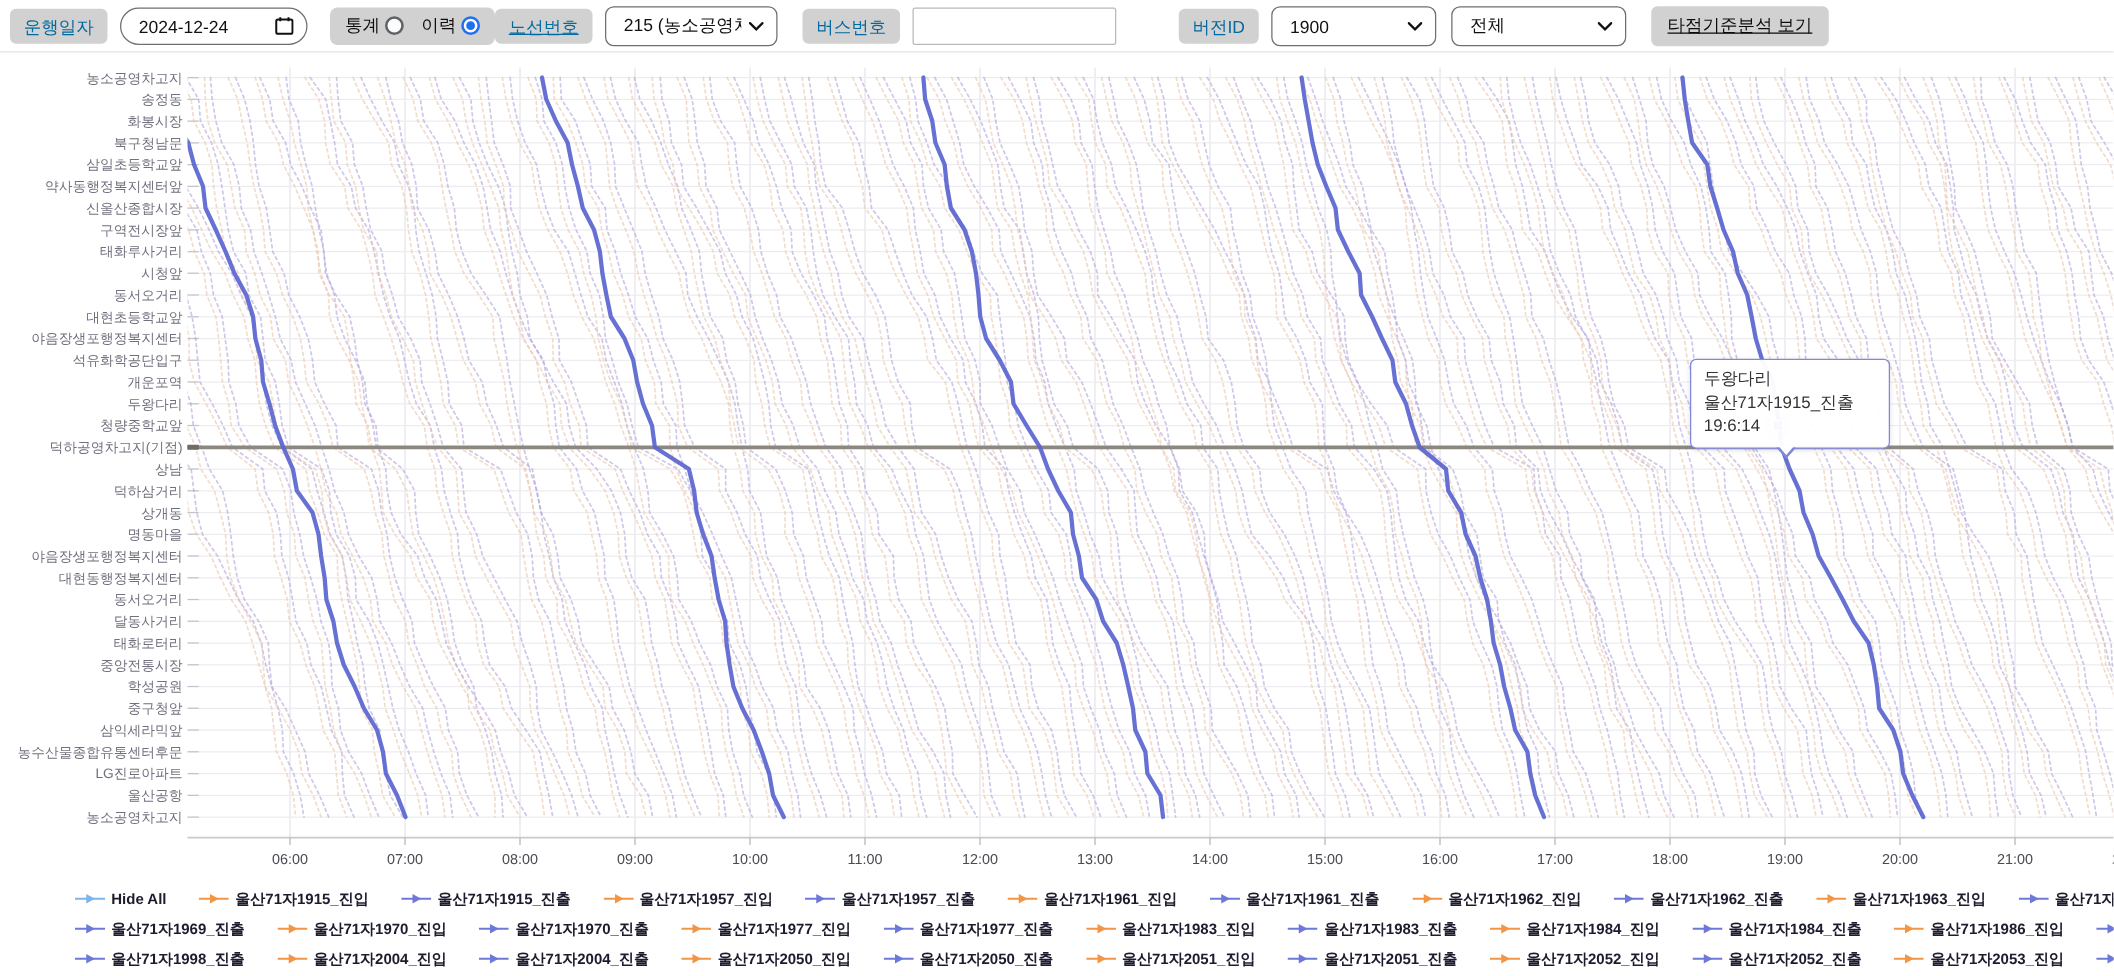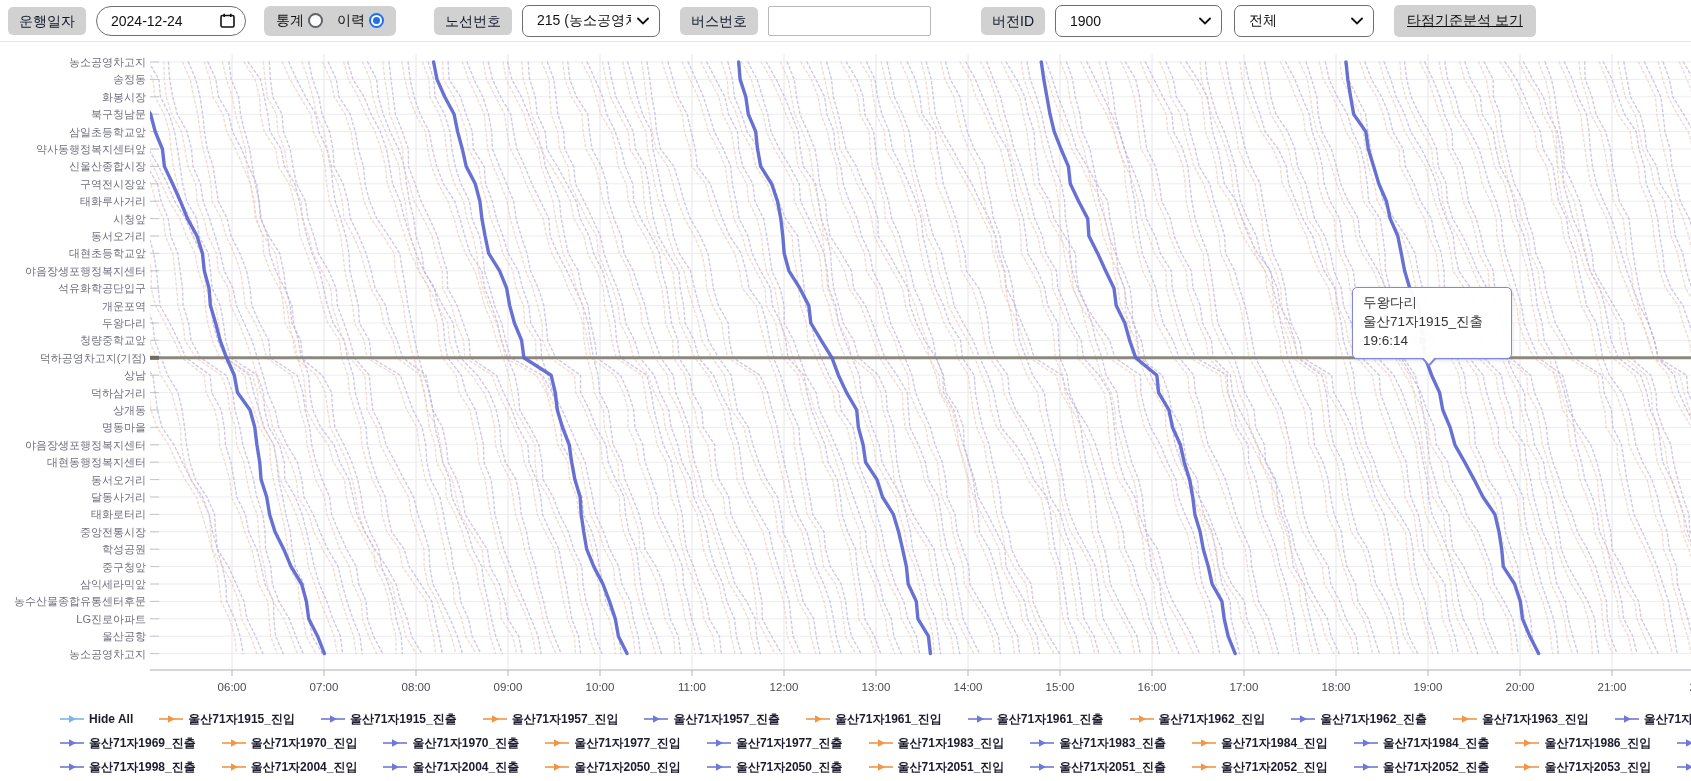--- a/index.html
+++ b/index.html
@@ -6,21 +6,21 @@
   body{font-family:"Liberation Sans","DejaVu Sans",sans-serif; width:1691px; height:781px; overflow:hidden;}
   .stage{position:relative; width:1691px; height:781px; background:#fff;}
 
   
   .toolbar{
     height:42px; display:flex; align-items:center;
     padding:0 0 0 8px; border-bottom:1px solid #e3e3e3; background:#fff;
     box-sizing:border-box; white-space:nowrap;
   }
   .chip{
-    background:#d1d1d1; color:#0f172a; border-radius:5px;
+    background:#d1d1d1; color:#0369a1; border-radius:5px;
     padding:6px 11px; font-size:14px; font-weight:500; line-height:16px;
     flex:0 0 auto;
   }
   .date-input{
     margin-left:10px; width:150px; height:30px; box-sizing:border-box;
     border:1.5px solid #6f6f6f; border-radius:15px; background:#fff;
     display:flex; align-items:center; justify-content:space-between;
     padding:0 10px 0 14px; font-size:14px; color:#111; cursor:text;
   }
   .radio-group{
@@ -31,28 +31,28 @@
   .radio-circle{width:15px;height:15px;border-radius:50%;border:2px solid #5f6368;background:#fdfdfd;box-sizing:border-box;}
   .radio-circle.checked{border-color:#1e6ff2; position:relative;}
   .radio-circle.checked::after{content:"";position:absolute;left:2px;top:2px;width:7px;height:7px;border-radius:50%;background:#1e6ff2;}
   .select{
     height:32px; box-sizing:border-box; border:1.5px solid #6f6f6f; border-radius:7px;
     background:#fff; display:flex; align-items:center; justify-content:space-between;
     padding:0 10px 0 14px; font-size:14px; color:#111; cursor:pointer;
   }
   .select .txt{overflow:hidden; text-overflow:clip; white-space:nowrap;}
   .sel-route{margin-left:10px; width:138px;}
-  .sel-version{margin-left:10px; width:167px;}
+  .sel-version{margin-left:10px; width:132px;}
   .sel-filter{margin-left:12px; width:140px;}
   .bus-input{
     margin-left:10px; width:163px; height:30px; box-sizing:border-box;
     border:1px solid #b9b9b9; border-radius:2px; font-size:14px; padding:0 8px;
     font-family:inherit; color:#111;
   }
-  .ml20{margin-left:20px;} .ml38{margin-left:38px;} .ml50{margin-left:50px;}
+  .ml20{margin-left:20px;} .ml38{text-decoration:underline;} .ml50{margin-left:50px;}
   .analysis-btn{
     margin-left:20px; background:#d1d1d1; border:none; border-radius:5px;
     padding:7px 13px; font-size:14px; font-weight:500; color:#0d0d0d; cursor:pointer; font-family:inherit;text-decoration:underline;
   }
   .chev{flex:0 0 auto; margin-left:6px;}
   .cal{flex:0 0 auto;}
 
   
   .chart-wrap{position:relative; width:1691px; height:663px;}
   svg{display:block;}

